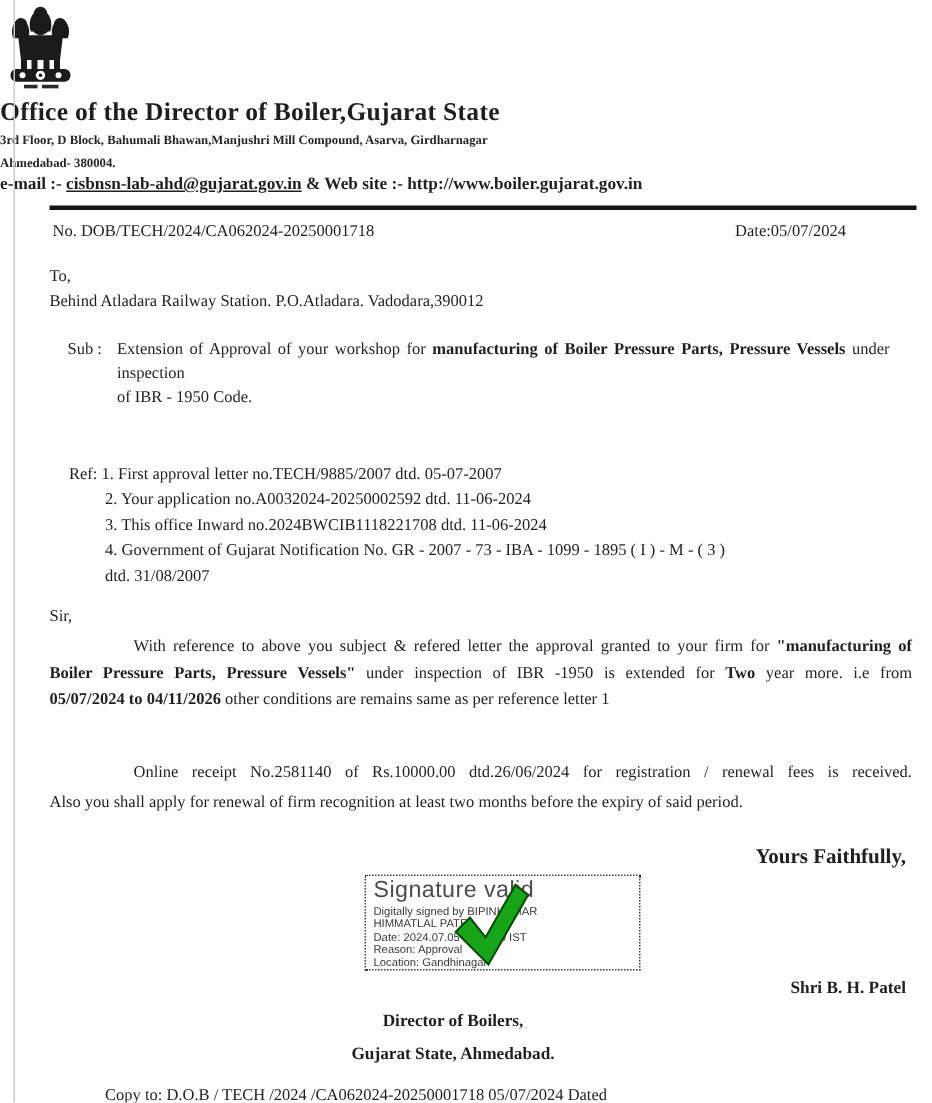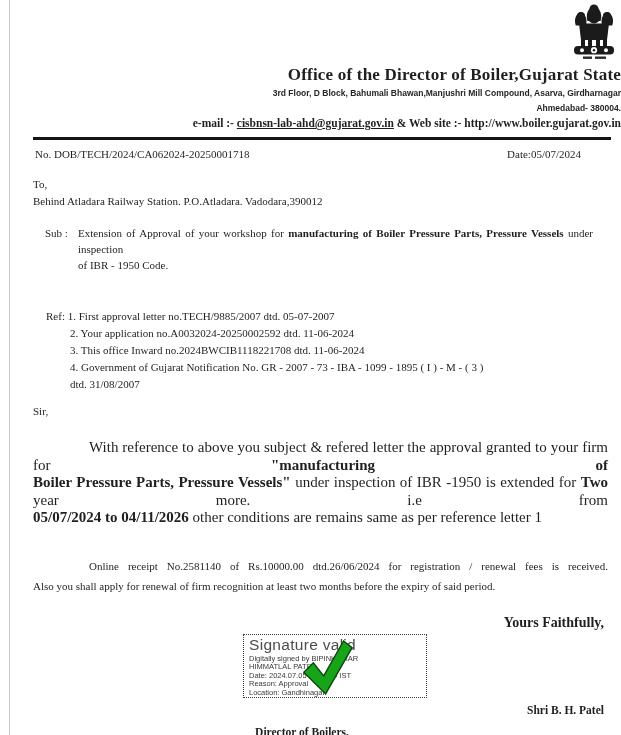--- a/index.html
+++ b/index.html
@@ -3,50 +3,50 @@
 <meta charset="utf-8">
 <style>
   html,body{margin:0;padding:0}
   body{
     width:621px;height:735px;background:#ffffff;overflow:hidden;
     font-family:"Liberation Serif",serif;color:#1f1f1f;position:relative;
   }
   .scan-edge{position:absolute;left:9px;top:0;bottom:0;width:1px;background:#c9c9c9}
 
   
-  .header{text-align:right}
+  .header{text-align:left}
   .emblem-wrap{padding-top:4px;height:58px}
   .doc-title{font-size:17px;font-weight:700;line-height:21px;margin-top:2px;letter-spacing:.2px}
-  .addr{font-family:Liberation Sans, sans-serif;font-size:8.5px;line-height:11.5px;font-weight:700;color:#262626;margin-top:3px}
+  .addr{font-family:Liberation Serif, serif;font-size:8.5px;line-height:11.5px;font-weight:700;color:#262626;margin-top:3px}
   .contact{font-size:11.5px;font-weight:700;margin-top:3px}
   .contact .email{text-decoration:underline}
   .rule{margin:8px 10px 0 33px;height:3px;background:#151515}
 
   
   .meta{display:flex;justify-content:space-between;margin:8px 0 0 35px;font-size:11px;white-space:nowrap}
-  .meta .date{margin-right:40px}
+  .meta .date{margin-right:57px}
 
   
   .to-block{margin:16px 0 0 33px;font-size:11px;line-height:16.5px}
   .to-block div{white-space:nowrap}
 
   
   .sub-row{display:flex;margin:16px 28px 0 45px;font-size:11px;line-height:16px}
   .sub-label{width:33px;flex:none}
   .sub-text{flex:1}
   .just{text-align:justify;text-align-last:justify}
 
   
   .ref-block{margin:35px 0 0 46px;font-size:11px;line-height:17px}
   .ref-block div{white-space:nowrap}
   .ref-rest{margin-left:24px}
 
   
   .salutation{margin:11px 0 0 33px;font-size:11px;line-height:15px}
-  .para1{margin:20px 13px 0 33px;font-size:15px;line-height:17.5px}
+  .para1{margin:4px 13px 0 33px;font-size:11px;line-height:17.5px}
   .para2{margin:29px 13px 0 33px;font-size:11px;line-height:20.5px}
   .tab{display:inline-block;width:56px}
 
   
   .yours{text-align:right;margin:18px 17px 0 0;font-weight:700;font-size:14px}
   .stamp{
     position:relative;width:184px;height:64px;border:1px dotted #3a3a3a;
     margin:3px 0 0 243px;padding:1px 0 0 5px;box-sizing:border-box;
     font-family:"Liberation Sans",sans-serif;
   }

